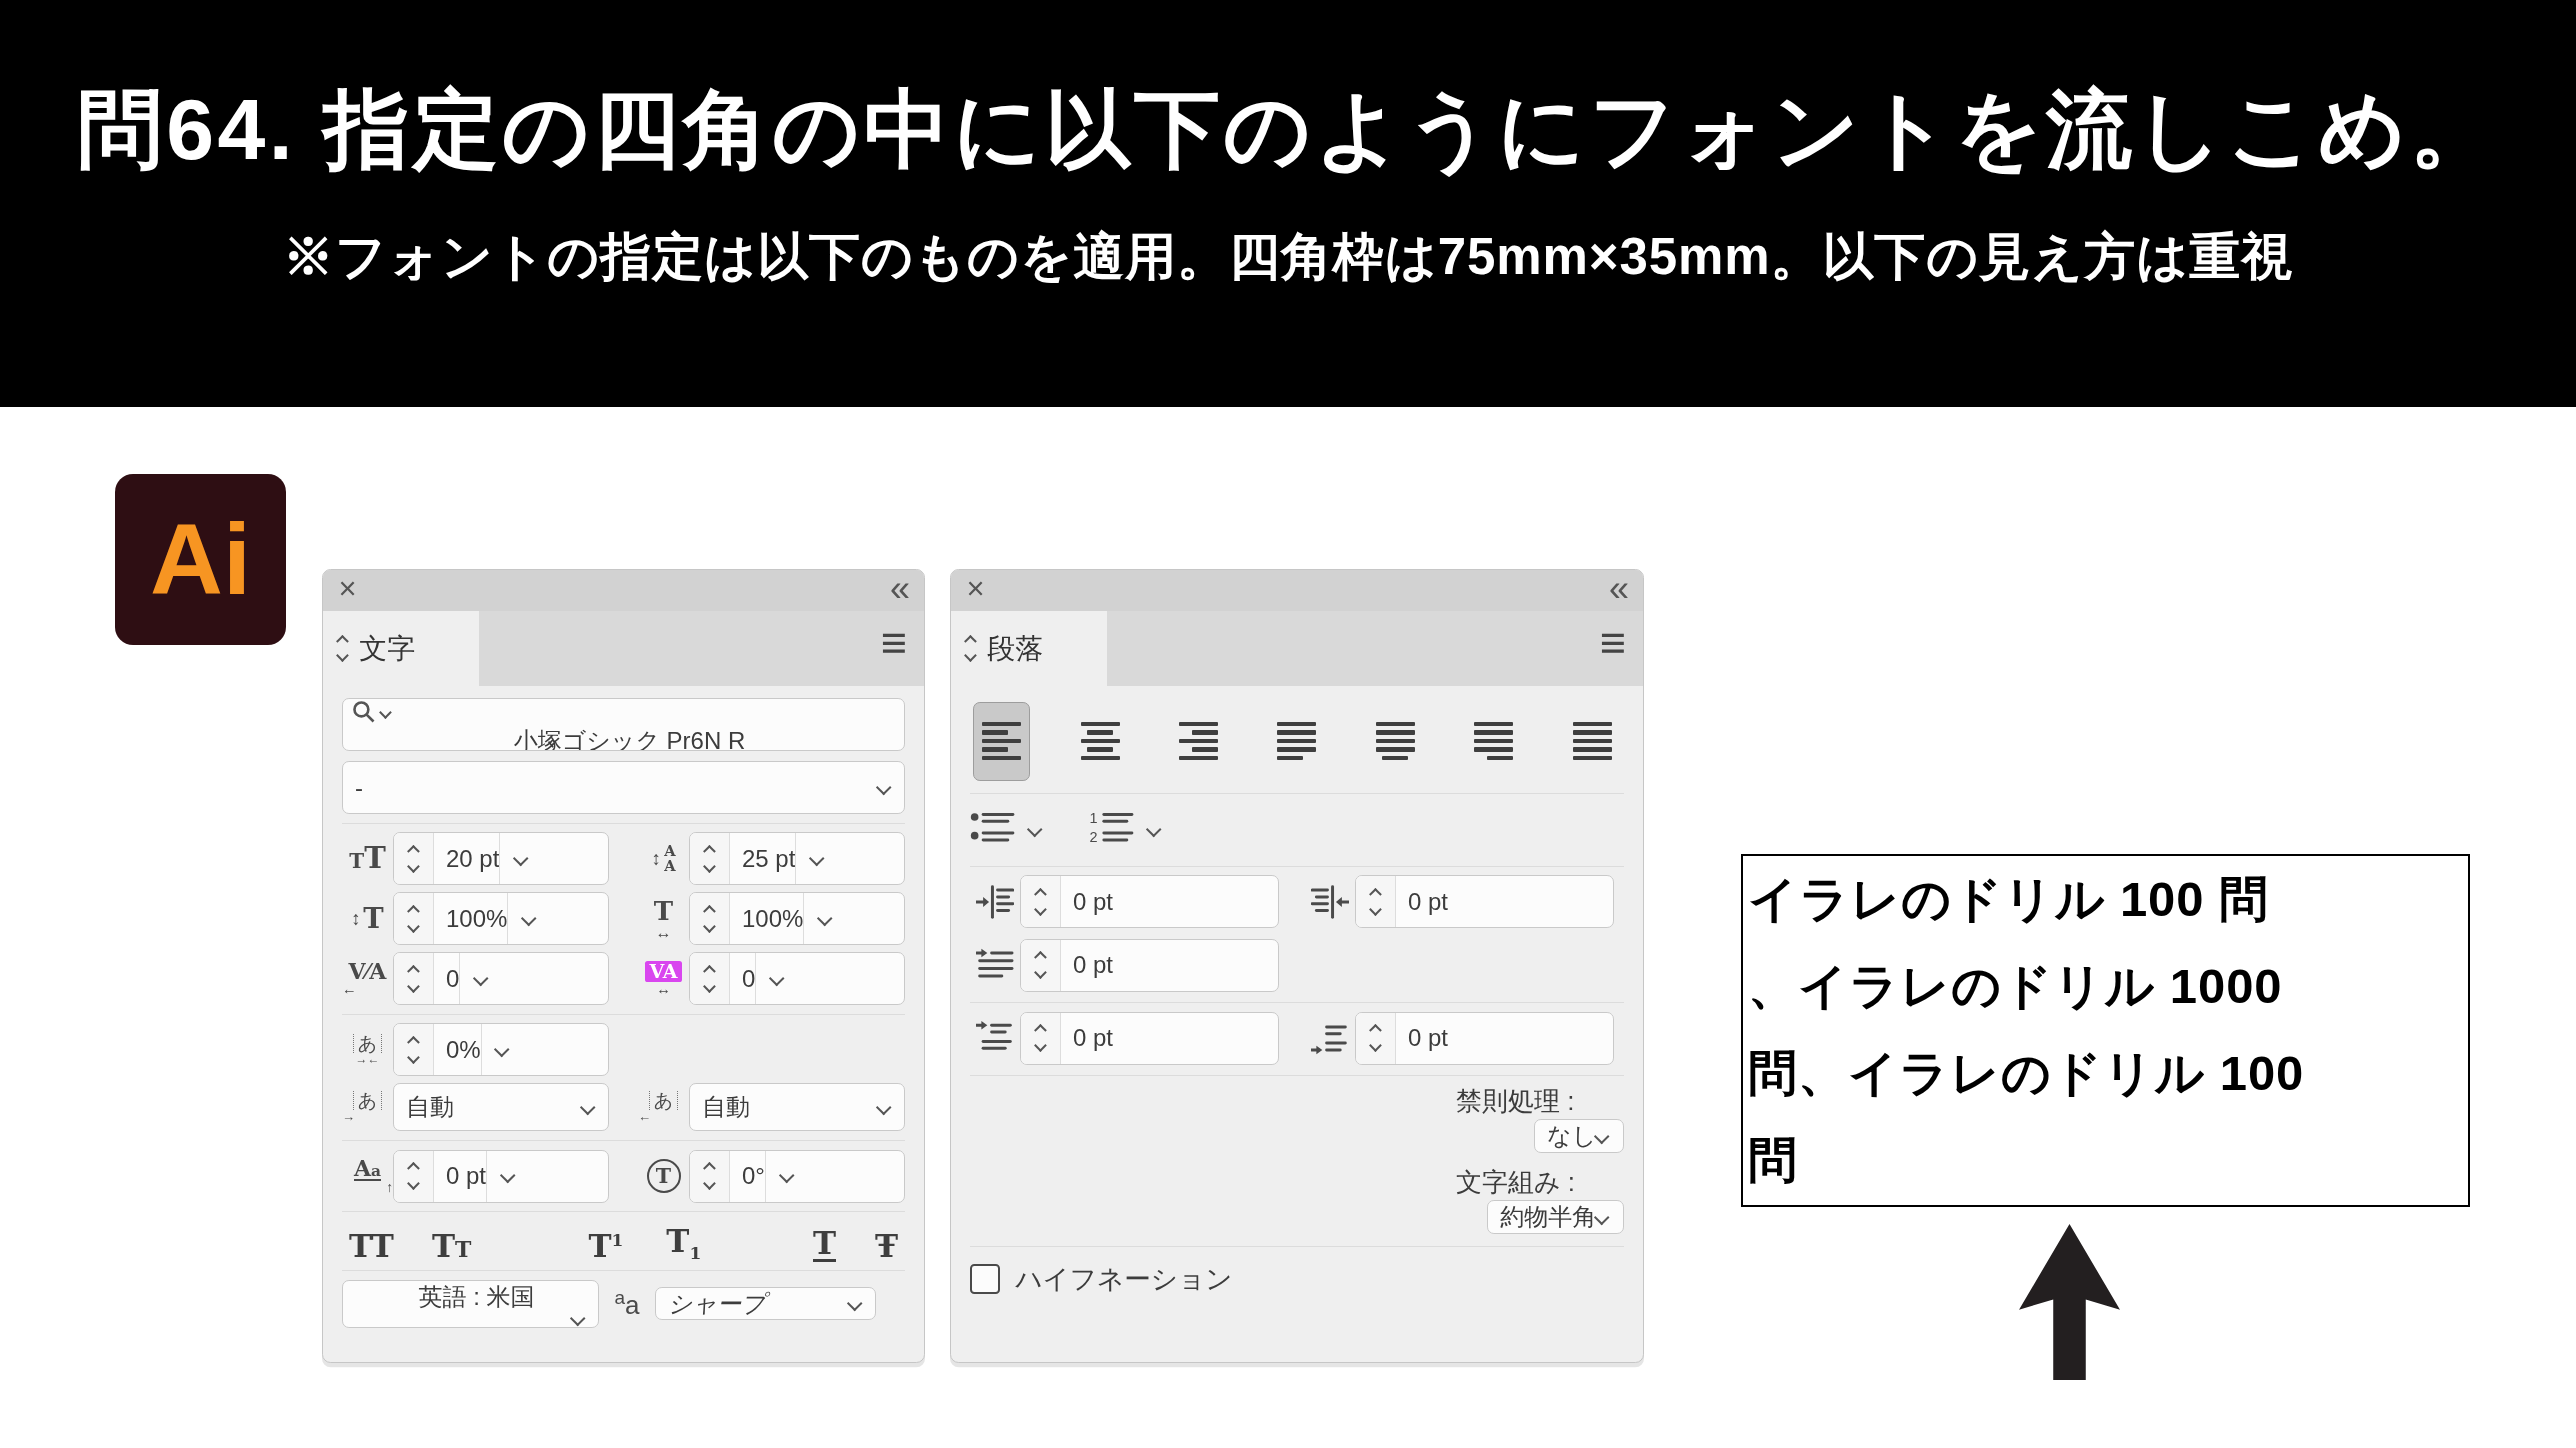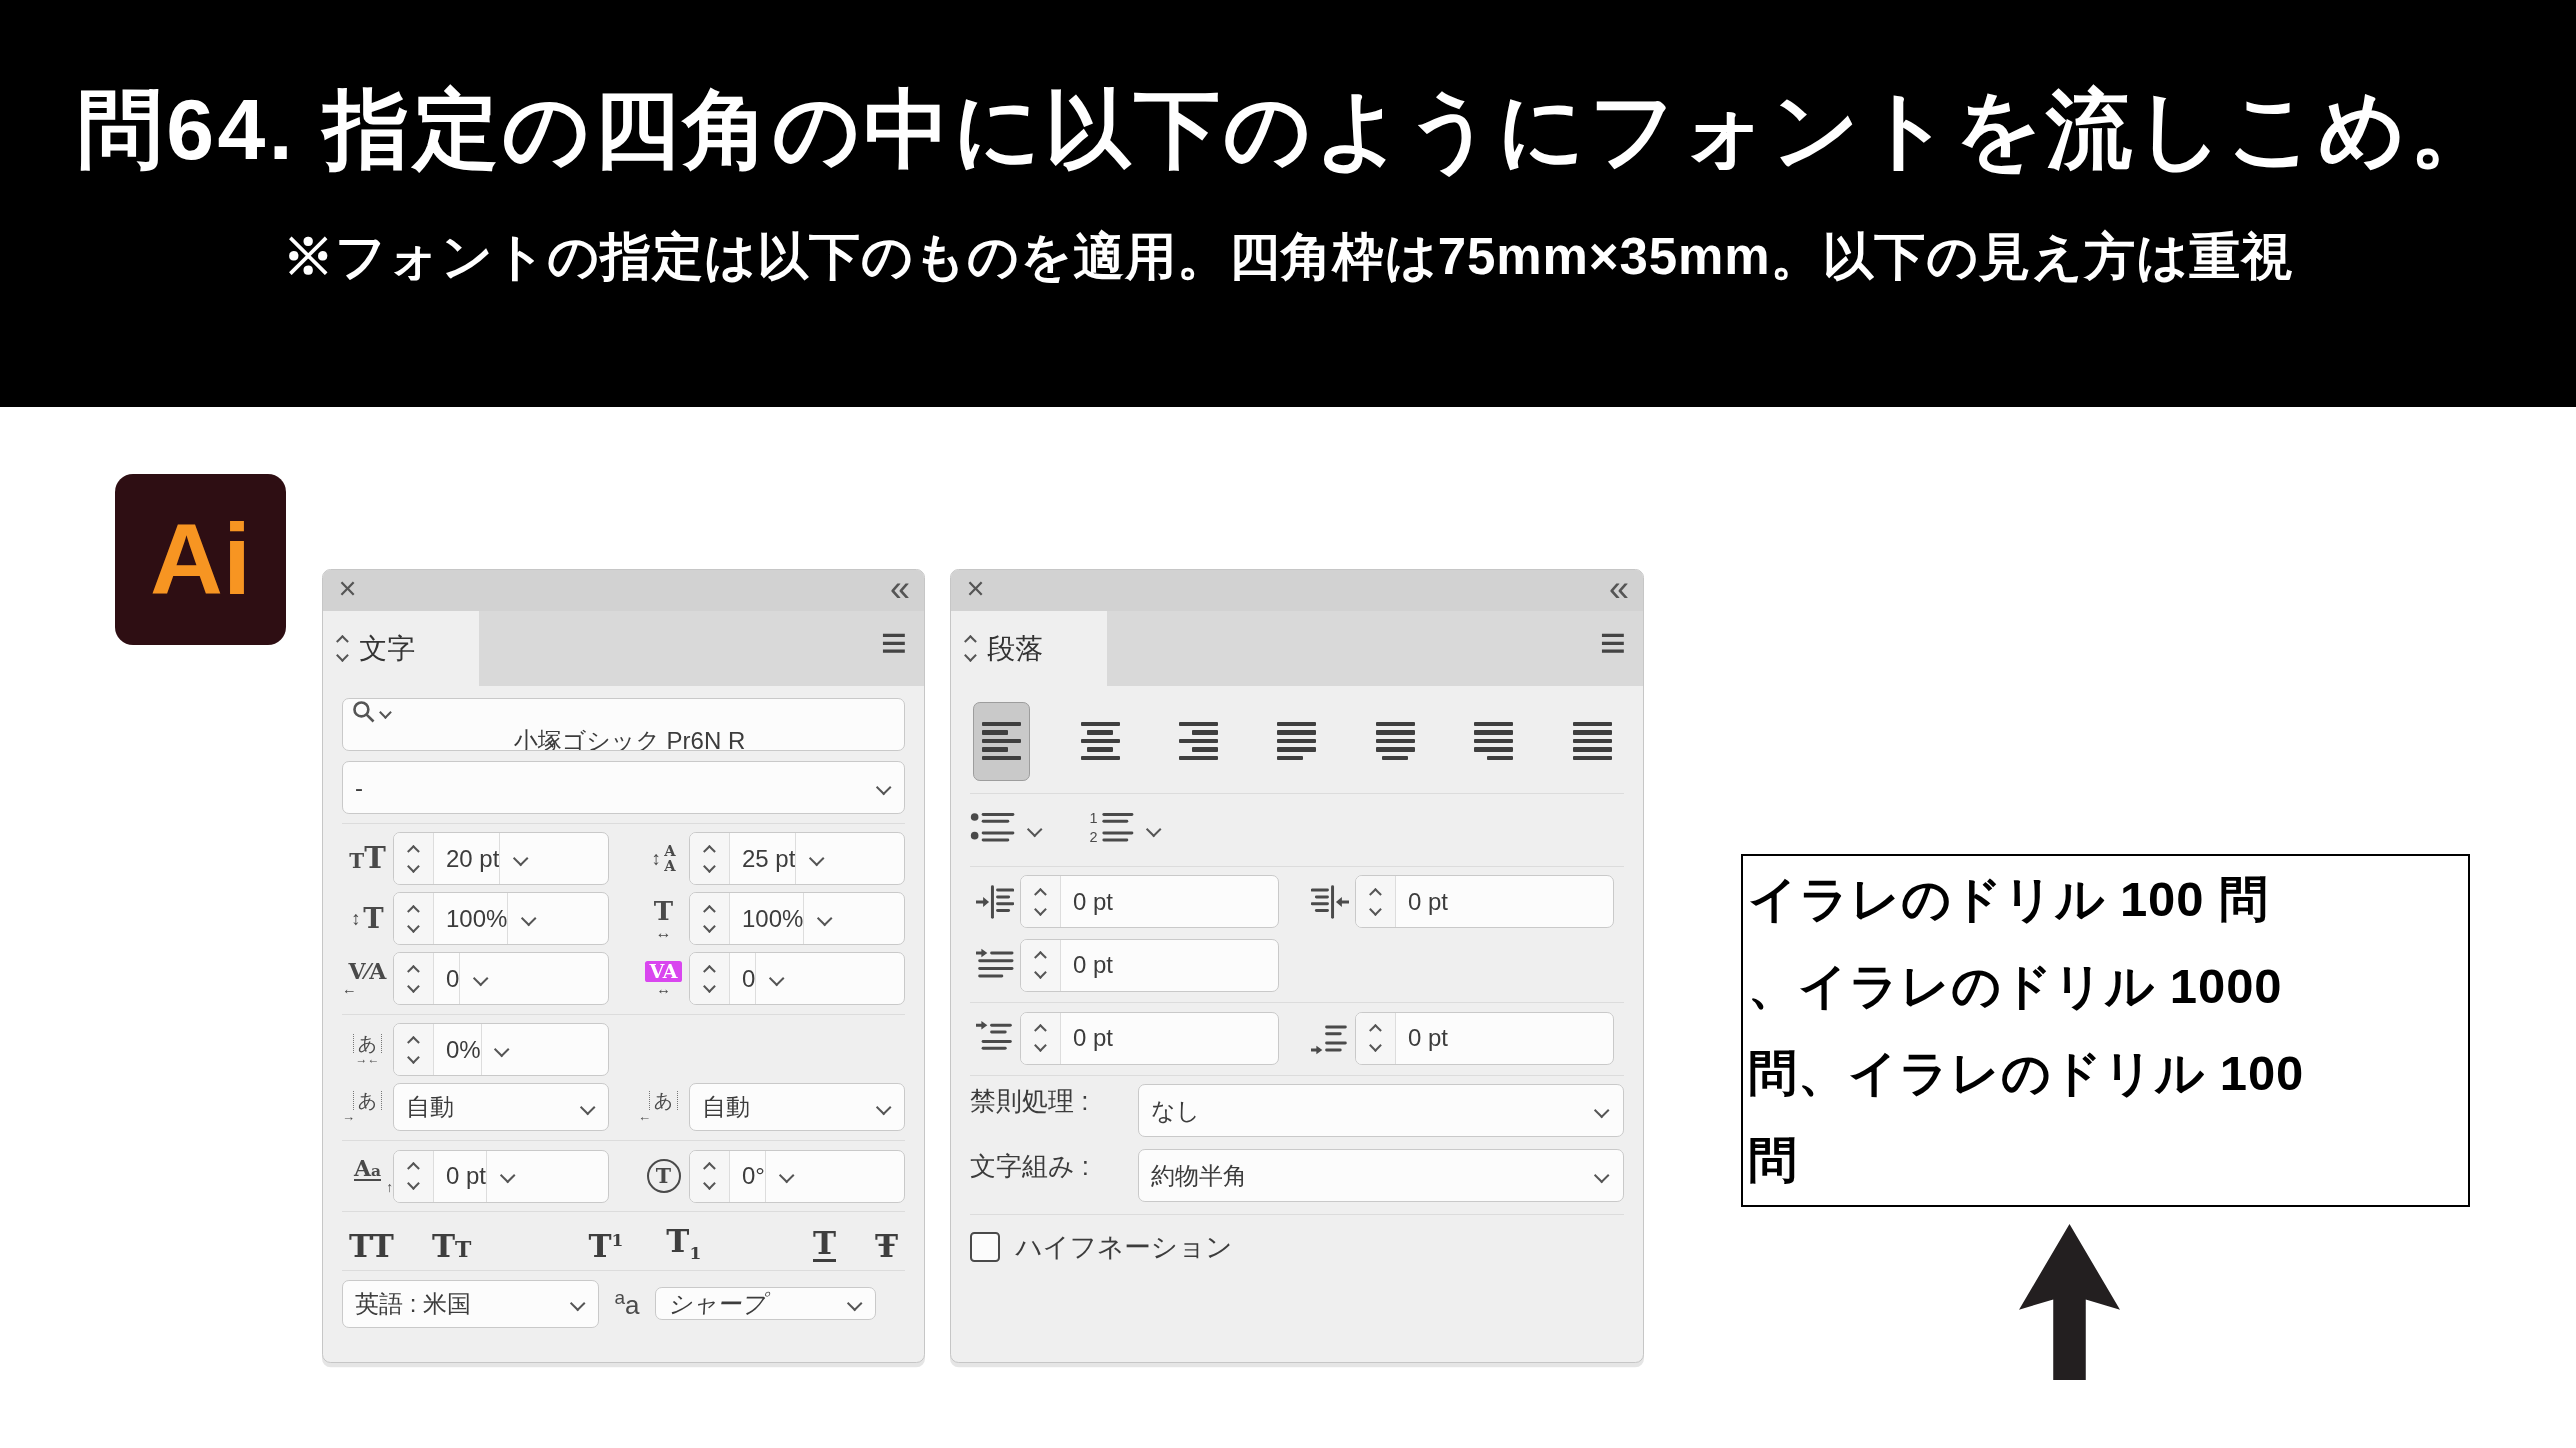--- a/index.html
+++ b/index.html
@@ -71,21 +71,21 @@
   .ttrow .sc{font-size:22px;}
   .ttrow sup{font-size:17px;}
   .ttrow sub{font-size:17px;}
   .t-tr{margin-left:38px;}
   .t-sup{margin-left:117px;}
   .t-sub{margin-left:43px;}
   .t-und{margin-left:auto;border-bottom:3.4px solid #3e3e3e;}
   .t-strk{margin-left:39px;}
 
   .langrow{display:flex;align-items:center;margin-top:3.4px;}
-  .lang-field{width:257px;}
+  .lang-field{width:257px;flex-direction:column;}
   .aa-ico{margin:0 15.4px;font-size:26px;color:#4a4a4a;}
   .aa-ico sup{font-size:19px;}
   .aaf{width:221px;}
 
   
   .arow{display:flex;align-items:center;justify-content:space-between;height:86px;padding:0 3.4px;}
   .abtn{width:57px;height:79px;display:flex;align-items:center;justify-content:center;border-radius:6.9px;
         box-sizing:border-box;}
   .abtn.sel{background:#c9c9c9;border:1.7px solid #9d9d9d;}
   .aicon{width:39px;display:flex;flex-direction:column;gap:4.3px;}
@@ -94,21 +94,21 @@
   .aicon .c{align-self:center;} .aicon .r{align-self:flex-end;}
 
   .listrow{display:flex;align-items:center;gap:13.7px;height:55px;margin-top:5.1px;}
   .listrow .gap{width:22px;}
 
   .prow{display:flex;align-items:center;margin-bottom:10.3px;}
   .pico{width:50px;display:flex;justify-content:center;align-items:center;}
   .pfield{width:259px;}
   .pcol2{margin-left:26px;}
 
-  .selrow{display:flex;align-items:flex-start;margin-bottom:12px;}
+  .selrow{display:flex;align-items:flex-end;margin-bottom:12px;flex-direction:column;}
   .sel-label{font-size:26px;color:#3c3c3c;width:168px;white-space:nowrap;}
   .sel-field{flex:1;display:flex;align-items:center;padding-right:15.4px;}
 
   .hyphrow{display:flex;align-items:center;gap:15.4px;height:45px;}
   .checkbox{width:26px;height:26px;border:2.6px solid #4a4a4a;border-radius:4.3px;background:#fcfcfc;}
   .hyph-label{font-size:26.6px;color:#3c3c3c;}
 
   svg .ln{stroke:#4a4a4a;stroke-width:3.5;stroke-linecap:round;}
   svg .fl{fill:#4a4a4a;}
 

